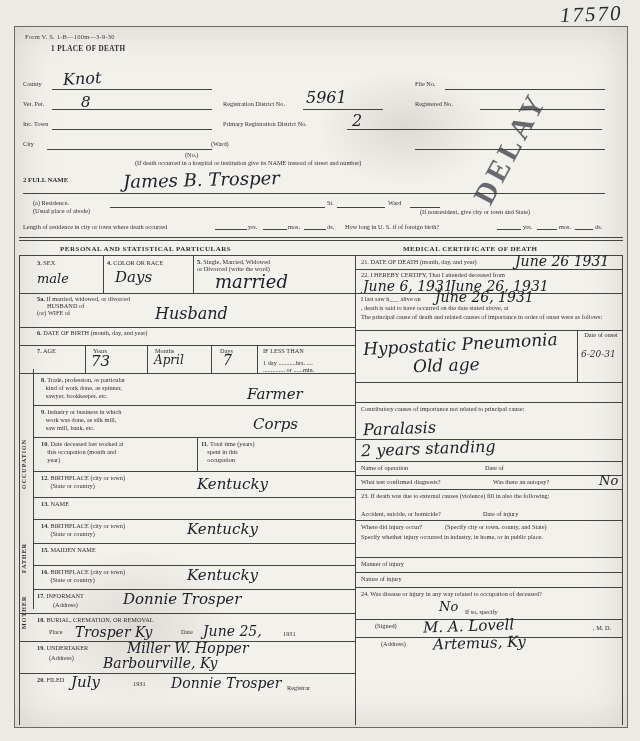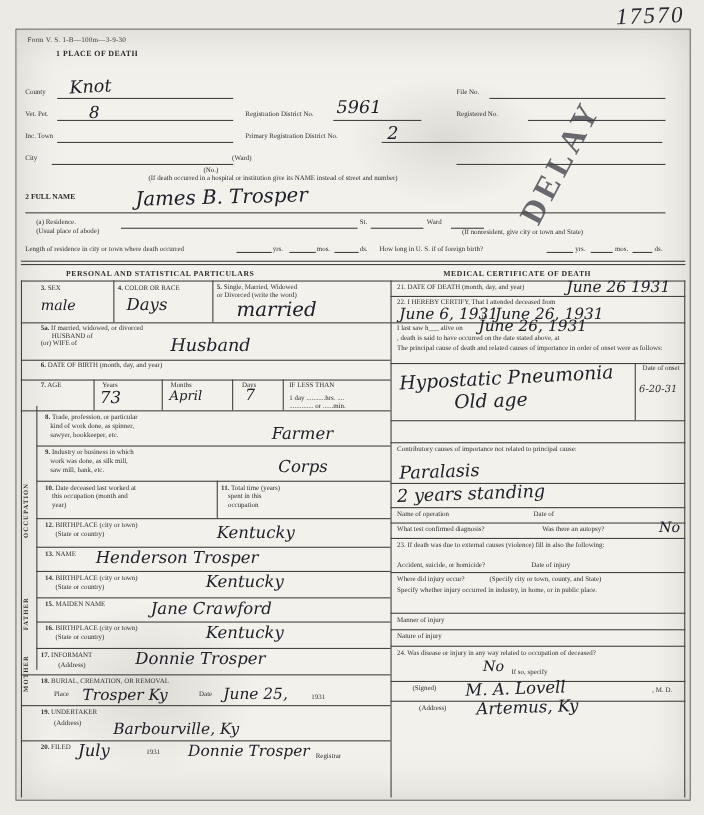--- a/index.html
+++ b/index.html
@@ -217,29 +217,27 @@
     <div class="lbl" style="left:26px;top:413px;width:160px;line-height:1.25;"><b>10.</b> Date deceased last worked at<br>&nbsp;&nbsp;&nbsp;&nbsp;this occupation (month and<br>&nbsp;&nbsp;&nbsp;&nbsp;year)</div>
     <div class="lbl" style="left:186px;top:413px;width:150px;line-height:1.25;"><b>11.</b> Total time (years)<br>&nbsp;&nbsp;&nbsp;&nbsp;spent in this<br>&nbsp;&nbsp;&nbsp;&nbsp;occupation</div>
     <div class="vrule" style="left:182px;top:410px;height:34px;"></div>
     <div class="rule" style="left:18px;top:444px;width:322px;"></div>
 
     <div class="lbl" style="left:26px;top:447px;width:160px;line-height:1.25;"><b>12.</b> BIRTHPLACE (city or town)<br>&nbsp;&nbsp;&nbsp;&nbsp;&nbsp;&nbsp;(State or country)</div>
     <div class="hw" style="left:182px;top:448px;font-size:15px;">Kentucky</div>
     <div class="rule" style="left:18px;top:470px;width:322px;"></div>
 
     <div class="lbl" style="left:26px;top:473px;"><b>13.</b> NAME</div>
-    <div class="hw" style="left:72px;top:471px;font-size:15px;">Henderson Trosper</div>
     <div class="rule" style="left:18px;top:492px;width:322px;"></div>
 
     <div class="lbl" style="left:26px;top:495px;width:160px;line-height:1.25;"><b>14.</b> BIRTHPLACE (city or town)<br>&nbsp;&nbsp;&nbsp;&nbsp;&nbsp;&nbsp;(State or country)</div>
     <div class="hw" style="left:172px;top:493px;font-size:15px;">Kentucky</div>
     <div class="rule" style="left:18px;top:516px;width:322px;"></div>
 
     <div class="lbl" style="left:26px;top:519px;"><b>15.</b> MAIDEN NAME</div>
-    <div class="hw" style="left:122px;top:517px;font-size:15px;">Jane Crawford</div>
     <div class="rule" style="left:18px;top:538px;width:322px;"></div>
 
     <div class="lbl" style="left:26px;top:541px;width:160px;line-height:1.25;"><b>16.</b> BIRTHPLACE (city or town)<br>&nbsp;&nbsp;&nbsp;&nbsp;&nbsp;&nbsp;(State or country)</div>
     <div class="hw" style="left:172px;top:539px;font-size:15px;">Kentucky</div>
     <div class="rule" style="left:18px;top:562px;width:322px;"></div>
 
     <div class="lbl" style="left:22px;top:565px;"><b>17.</b> INFORMANT</div>
     <div class="lbl" style="left:38px;top:574px;">(Address)</div>
     <div class="hw" style="left:108px;top:563px;font-size:15px;">Donnie Trosper</div>
     <div class="rule" style="left:4px;top:586px;width:336px;"></div>
@@ -247,20 +245,21 @@
     <div class="lbl" style="left:22px;top:589px;"><b>18.</b> BURIAL, CREMATION, OR REMOVAL</div>
     <div class="lbl" style="left:34px;top:601px;">Place</div>
     <div class="hw" style="left:60px;top:597px;font-size:14px;">Trosper Ky</div>
     <div class="lbl" style="left:166px;top:601px;">Date</div>
     <div class="hw" style="left:188px;top:596px;font-size:14px;">June 25,</div>
     <div class="lbl" style="left:268px;top:603px;">1931</div>
     <div class="rule" style="left:4px;top:614px;width:336px;"></div>
 
     <div class="lbl" style="left:22px;top:617px;"><b>19.</b> UNDERTAKER</div>
     <div class="lbl" style="left:34px;top:627px;">(Address)</div>
+    <div class="hw" style="left:112px;top:613px;font-size:14px;">Miller W. Hopper</div>
     <div class="hw" style="left:88px;top:628px;font-size:14px;">Barbourville, Ky</div>
     <div class="rule" style="left:4px;top:646px;width:336px;"></div>
 
     <div class="lbl" style="left:22px;top:649px;"><b>20.</b> FILED</div>
     <div class="hw" style="left:56px;top:646px;font-size:15px;">July</div>
     <div class="lbl" style="left:118px;top:653px;">1931</div>
     <div class="lbl" style="left:272px;top:657px;">Registrar</div>
     <div class="hw" style="left:156px;top:648px;font-size:14px;">Donnie Trosper</div>
 
     <div class="lbl" style="left:346px;top:231px;">21. DATE OF DEATH (month, day, and year)</div>

